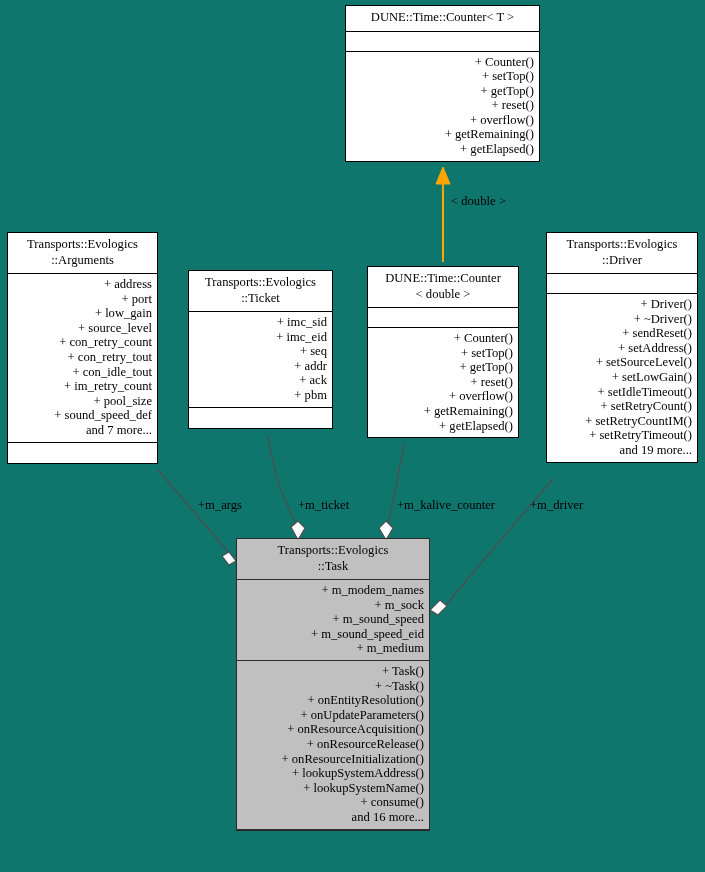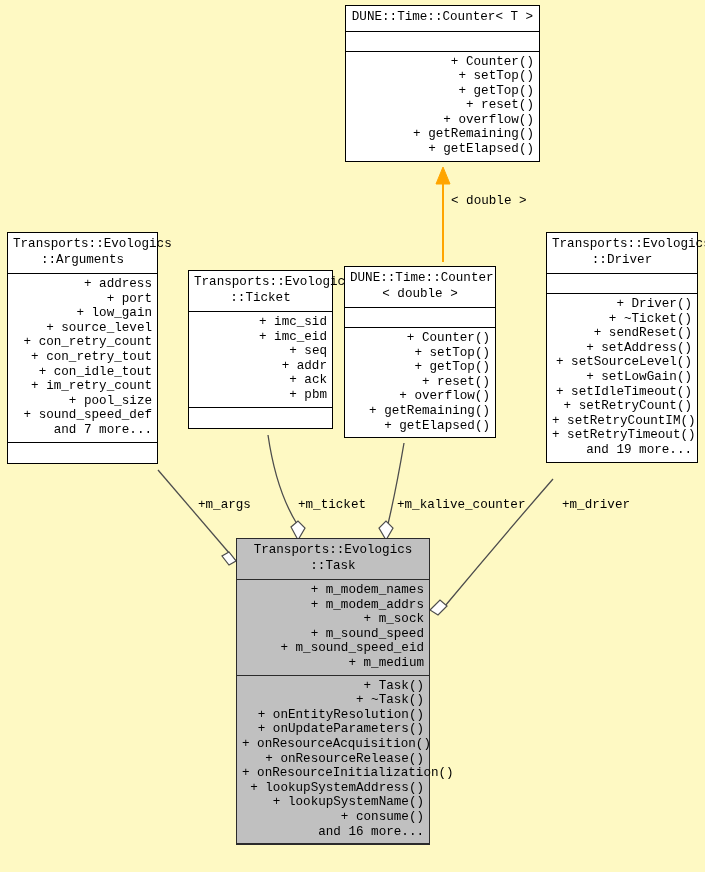--- a/index.html
+++ b/index.html
@@ -4,22 +4,22 @@
 <style>
   html, body {
     margin: 0;
     padding: 0;
     background: #ffffff;
   }
   #canvas {
     position: relative;
     width: 705px;
     height: 872px;
-    background: #fef9c3;
-    font-family: Liberation Mono, monospace;
+    background: #0f766e;
+    font-family: Liberation Serif, serif;
     overflow: hidden;
   }
   svg.edges {
     position: absolute;
     left: 0;
     top: 0;
     width: 705px;
     height: 872px;
     pointer-events: none;
   }
@@ -145,65 +145,64 @@
       <div class="member-row">+ imc_sid</div>
       <div class="member-row">+ imc_eid</div>
       <div class="member-row">+ seq</div>
       <div class="member-row">+ addr</div>
       <div class="member-row">+ ack</div>
       <div class="member-row">+ pbm</div>
     </div>
     <div class="compartment empty-comp last"></div>
   </div>
 
-  <div class="uml-box" style="left:344px; top:266px; width:152px;">
+  <div class="uml-box" style="left:367px; top:266px; width:152px;">
     <div class="compartment title">DUNE::Time::Counter
 &lt; double &gt;</div>
     <div class="compartment empty-comp"></div>
     <div class="compartment members last">
       <div class="member-row">+ Counter()</div>
       <div class="member-row">+ setTop()</div>
       <div class="member-row">+ getTop()</div>
       <div class="member-row">+ reset()</div>
       <div class="member-row">+ overflow()</div>
       <div class="member-row">+ getRemaining()</div>
       <div class="member-row">+ getElapsed()</div>
     </div>
   </div>
 
   <div class="uml-box" style="left:546px; top:232px; width:152px;">
     <div class="compartment title">Transports::Evologics
 ::Driver</div>
     <div class="compartment empty-comp"></div>
     <div class="compartment members last">
       <div class="member-row">+ Driver()</div>
-      <div class="member-row">+ ~Ticket()</div>
+      <div class="member-row">+ ~Driver()</div>
       <div class="member-row">+ sendReset()</div>
       <div class="member-row">+ setAddress()</div>
       <div class="member-row">+ setSourceLevel()</div>
       <div class="member-row">+ setLowGain()</div>
       <div class="member-row">+ setIdleTimeout()</div>
       <div class="member-row">+ setRetryCount()</div>
       <div class="member-row">+ setRetryCountIM()</div>
       <div class="member-row">+ setRetryTimeout()</div>
       <div class="member-row">and 19 more...</div>
     </div>
   </div>
 
   <div class="edge-label" style="left:198px; top:498px;">+m_args</div>
   <div class="edge-label" style="left:298px; top:498px;">+m_ticket</div>
   <div class="edge-label" style="left:397px; top:498px;">+m_kalive_counter</div>
-  <div class="edge-label" style="left:562px; top:498px;">+m_driver</div>
+  <div class="edge-label" style="left:530px; top:498px;">+m_driver</div>
 
   <div class="uml-box filled" style="left:236px; top:538px; width:194px;">
     <div class="compartment title">Transports::Evologics
 ::Task</div>
     <div class="compartment members">
       <div class="member-row">+ m_modem_names</div>
-      <div class="member-row">+ m_modem_addrs</div>
       <div class="member-row">+ m_sock</div>
       <div class="member-row">+ m_sound_speed</div>
       <div class="member-row">+ m_sound_speed_eid</div>
       <div class="member-row">+ m_medium</div>
     </div>
     <div class="compartment members last">
       <div class="member-row">+ Task()</div>
       <div class="member-row">+ ~Task()</div>
       <div class="member-row">+ onEntityResolution()</div>
       <div class="member-row">+ onUpdateParameters()</div>

